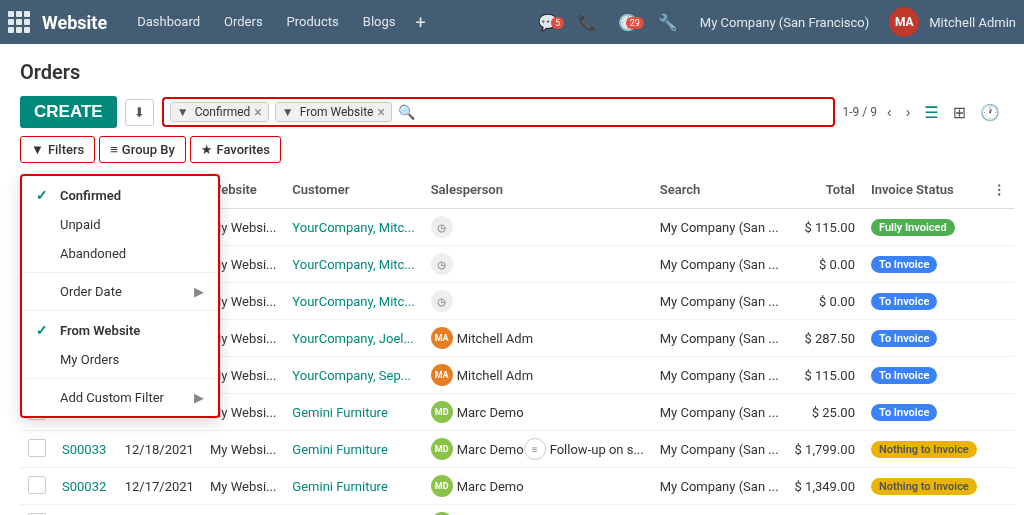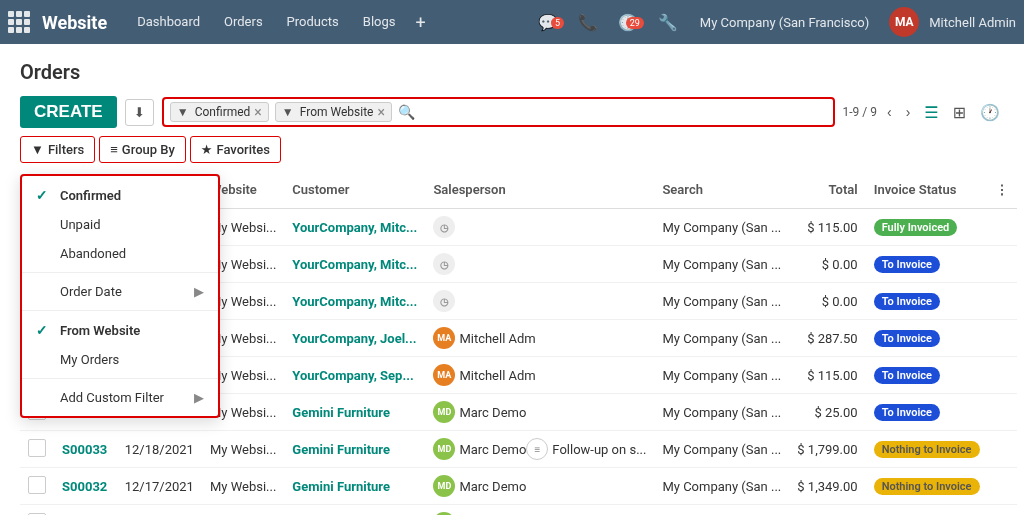--- a/index.html
+++ b/index.html
@@ -41,24 +41,24 @@
     .view-btn { background: none; border: none; cursor: pointer; color: #555; font-size: 16px; padding: 2px 4px; }
     .view-btn.active { color: #00897b; }
 
     
     .table-wrap { margin-top: 0; }
     table { width: 100%; border-collapse: collapse; font-size: 13px; }
     thead th { border-bottom: 1px solid #ddd; padding: 8px 8px; color: #555; font-weight: 600; text-align: left; background: #fff; white-space: nowrap; }
     tbody tr { border-bottom: 1px solid #f0f0f0; }
     tbody td { padding: 7px 8px; color: #333; white-space: nowrap; }
     .cb { width: 18px; height: 18px; border: 1px solid #ccc; border-radius: 2px; display: inline-block; cursor: pointer; }
-    .order-link { color: #00897b; cursor: pointer; font-weight: 700; }
+    .order-link { color: #00897b; cursor: pointer; font-weight: 400; }
     .badge { display: inline-block; padding: 2px 8px; border-radius: 10px; font-size: 11px; font-weight: 600; }
     .badge-invoiced { background: #4caf50; color: #fff; text-align: center; }
-    .badge-invoice { background: #1d4ed8; color: #fff; }
+    .badge-invoice { background: #3b82f6; color: #fff; }
     .badge-nothing { background: #eab308; color: #555; }
     .avatar-sm { width: 22px; height: 22px; border-radius: 50%; display: inline-flex; align-items: center; justify-content: center; font-size: 9px; font-weight: 700; color: #fff; vertical-align: middle; margin-right: 4px; }
     .avatar-mitchell { background: #e67e22; }
     .avatar-marc { background: #8bc34a; }
     .avatar-follow { background: #fff; border: 1px solid #ccc; }
     .salesperson-cell { display: flex; align-items: center; }
 
     
     .dropdown-overlay { position: absolute; top: 38px; left: 0; z-index: 100; }
     .dropdown-menu { background: #fff; border: 2px solid #d00; border-radius: 4px; box-shadow: 0 4px 16px rgba(0,0,0,0.15); min-width: 200px; padding: 4px 0; }

